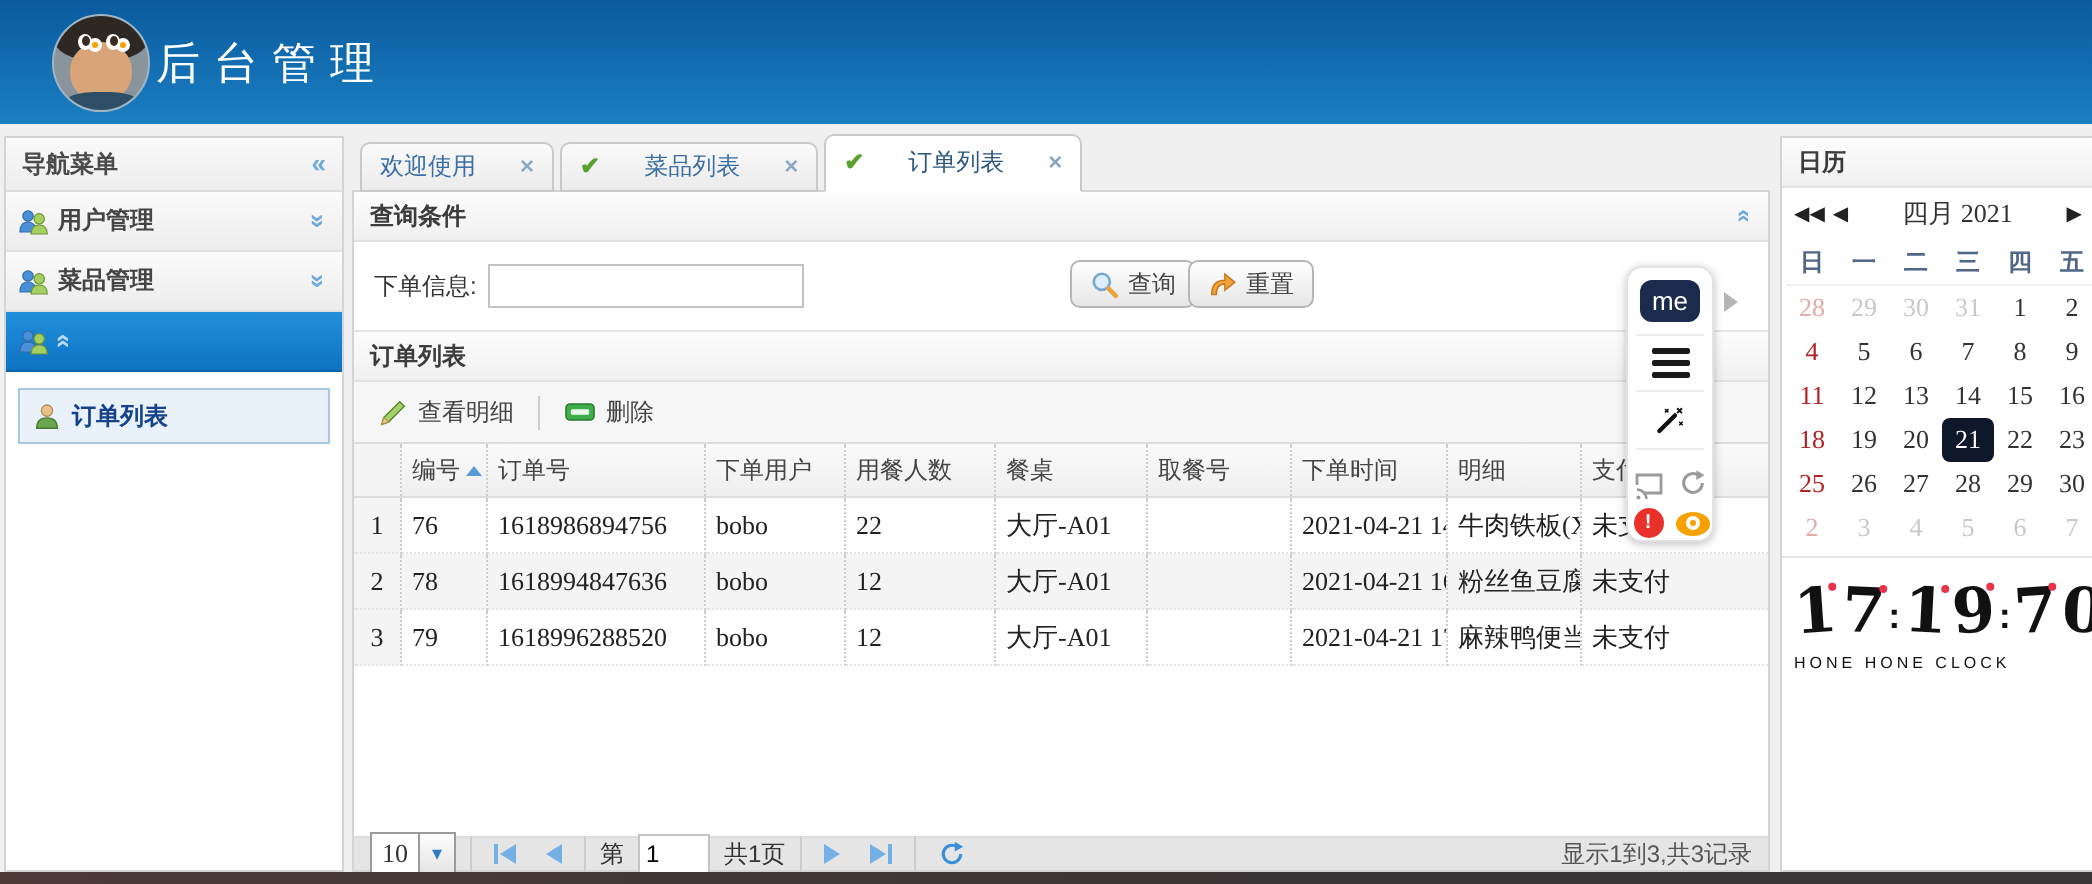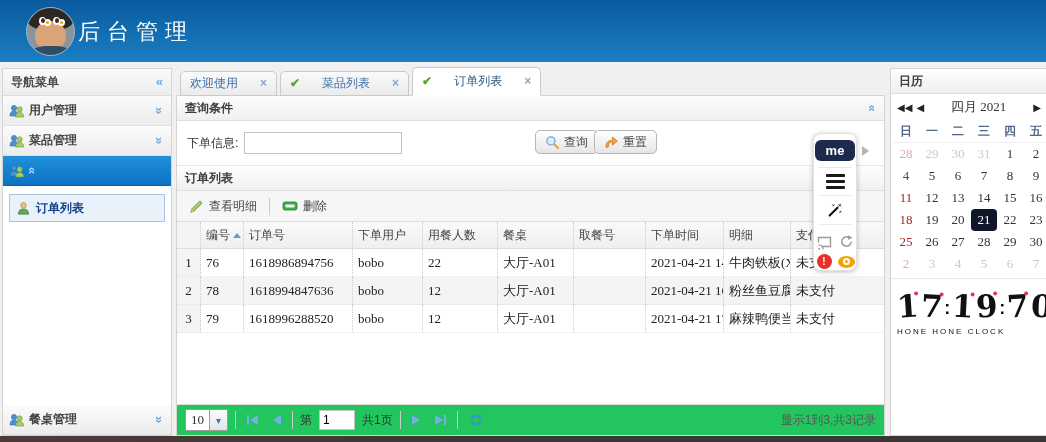--- a/index.html
+++ b/index.html
@@ -67,21 +67,21 @@
   .dg-row.striped{background:#f4f4f4}
   .dg-row .dc{box-sizing:border-box;border-right:1px dotted #ccc;border-bottom:1px dotted #e3e3e3;
     line-height:27px;padding-left:5px;overflow:hidden;white-space:nowrap;
     font-family:"Liberation Serif",serif;font-size:13px;color:#222}
   .cw0{width:24px;background:#f4f4f4}.cw1{width:43px}.cw2{width:109px}.cw3{width:70px}.cw4{width:75px}
   .cw5{width:76px}.cw6{width:72px}.cw7{width:78px}.cw8{width:67px}.cw9{flex:1;border-right:none!important}
   .dg-row .cw0{text-align:center;padding-left:0}
   .sort-asc{width:0;height:0;border-left:4px solid transparent;border-right:4px solid transparent;
     border-bottom:5px solid #5b9bd5;display:inline-block}
   
-  .pager{position:absolute;left:0;right:0;bottom:0;height:31px;background:#22c55e;border-top:1px solid #ddd;
+  .pager{position:absolute;left:0;right:0;bottom:0;height:17px;background:#e5e5e5;border-top:1px solid #ddd;
     display:flex;align-items:center;padding:0 8px;gap:7px;box-sizing:border-box}
   .pagesize{display:flex;border:1px solid #9a9a9a;background:#fff;height:20px;align-items:center;cursor:pointer}
   .pagesize .val{padding:0 5px;font-family:"Liberation Serif",serif;font-size:13px}
   .pagesize .dd{width:17px;height:100%;border-left:1px solid #9a9a9a;background:linear-gradient(180deg,#fdfdfd,#e4e4e4);
     display:flex;align-items:center;justify-content:center;color:#2d7cc4;font-size:10px}
   .psep{width:1px;height:18px;background:#ccc}
   .pgico{display:flex;align-items:center;gap:1px;cursor:pointer;padding:0 4px}
   .tri-l{width:0;height:0;border-top:5px solid transparent;border-bottom:5px solid transparent;border-right:8px solid #74b0e4}
   .tri-r{width:0;height:0;border-top:5px solid transparent;border-bottom:5px solid transparent;border-left:8px solid #74b0e4}
   .pbar{width:2px;height:10px;background:#74b0e4}
@@ -108,21 +108,21 @@
   .cdigit{position:relative;font-family:"DejaVu Serif",serif;font-weight:bold;font-size:31px;line-height:34px;color:#111}
   .cdigit:nth-child(odd){transform:rotate(-4deg)}
   .cdigit:nth-child(even){transform:rotate(3deg)}
   .cdigit::before{content:'';position:absolute;top:3px;right:0;width:4px;height:4px;border-radius:50%;background:#e8334a}
   .ccolon{font-size:18px;font-weight:bold;line-height:30px;color:#111}
   .clock-label{margin-top:4px;font-size:8px;font-weight:normal;letter-spacing:2px;color:#111}
   
   .overlay{position:absolute;left:813px;top:133px;width:44px;height:138px;background:#fff;
     border:1px solid #e2e2e2;border-radius:8px;box-shadow:0 1px 5px rgba(0,0,0,.25);z-index:50;
     display:flex;flex-direction:column;align-items:center;padding-top:6px;box-sizing:border-box}
-  .me-logo{width:40px;height:30px;border-radius:6px;background:#1c2b4d;color:#fff;font-weight:bold;
+  .me-logo{width:30px;height:30px;border-radius:6px;background:#1c2b4d;color:#fff;font-weight:normal;
     font-size:13px;display:flex;align-items:center;justify-content:center;cursor:pointer}
   .ov-arrow{position:absolute;left:48px;top:12px;width:0;height:0;border-top:5px solid transparent;
     border-bottom:5px solid transparent;border-left:7px solid #b5b5b5}
   .ov-div{width:34px;border-top:1px solid #ececec;margin:6px 0}
   .hamburger{display:flex;flex-direction:column;gap:3px;cursor:pointer}
   .hamburger i{display:block;width:19px;height:3px;background:#1a1a1a;border-radius:1px}
   .ov-grid{display:grid;grid-template-columns:18px 18px;grid-auto-rows:17px;column-gap:4px;row-gap:3px;
     margin-top:2px;align-items:center;justify-items:center}
   .badge-red{width:15px;height:15px;border-radius:50%;background:#e8312a;color:#fff;font-weight:bold;
     font-size:10px;display:flex;align-items:center;justify-content:center;cursor:pointer}
@@ -195,30 +195,20 @@
   <div class="acc-body">
     <div class="subitem">
       <svg width="15" height="15" viewBox="0 0 16 16">
           <circle cx="8" cy="4.6" r="3" fill="#e8c08a" stroke="#b08a50" stroke-width="0.7"></circle>
           <path d="M2.5 14 Q2.5 8.5 8 8.5 Q13.5 8.5 13.5 14 Z" fill="#6aa84f" stroke="#47762f" stroke-width="0.7"></path>
         </svg>
       <span>订单列表</span>
     </div>
   </div>
 
-  <div class="acc-hdr">
-    <svg width="16" height="16" viewBox="0 0 16 16">
-        <circle cx="5" cy="5" r="2.6" fill="#4a90d9" stroke="#2c6aa8" stroke-width="0.6"></circle>
-        <path d="M1 13 Q1 8 5 8 Q9 8 9 13 Z" fill="#4a90d9" stroke="#2c6aa8" stroke-width="0.6"></path>
-        <circle cx="10.6" cy="6.4" r="2.6" fill="#a5cf60" stroke="#6c9434" stroke-width="0.6"></circle>
-        <path d="M6.6 14 Q6.6 9.5 10.6 9.5 Q14.6 9.5 14.6 14 Z" fill="#a5cf60" stroke="#6c9434" stroke-width="0.6"></path>
-      </svg>
-    <span class="lbl">餐桌管理</span>
-    <span class="chev">»</span>
-  </div>
 </div>
 
 <div class="main">
   <div class="tabstrip">
     <div class="tab">
       <span>欢迎使用</span>
       <span class="close">×</span>
     </div>
     <div class="tab">
       <span class="check">✔</span>

